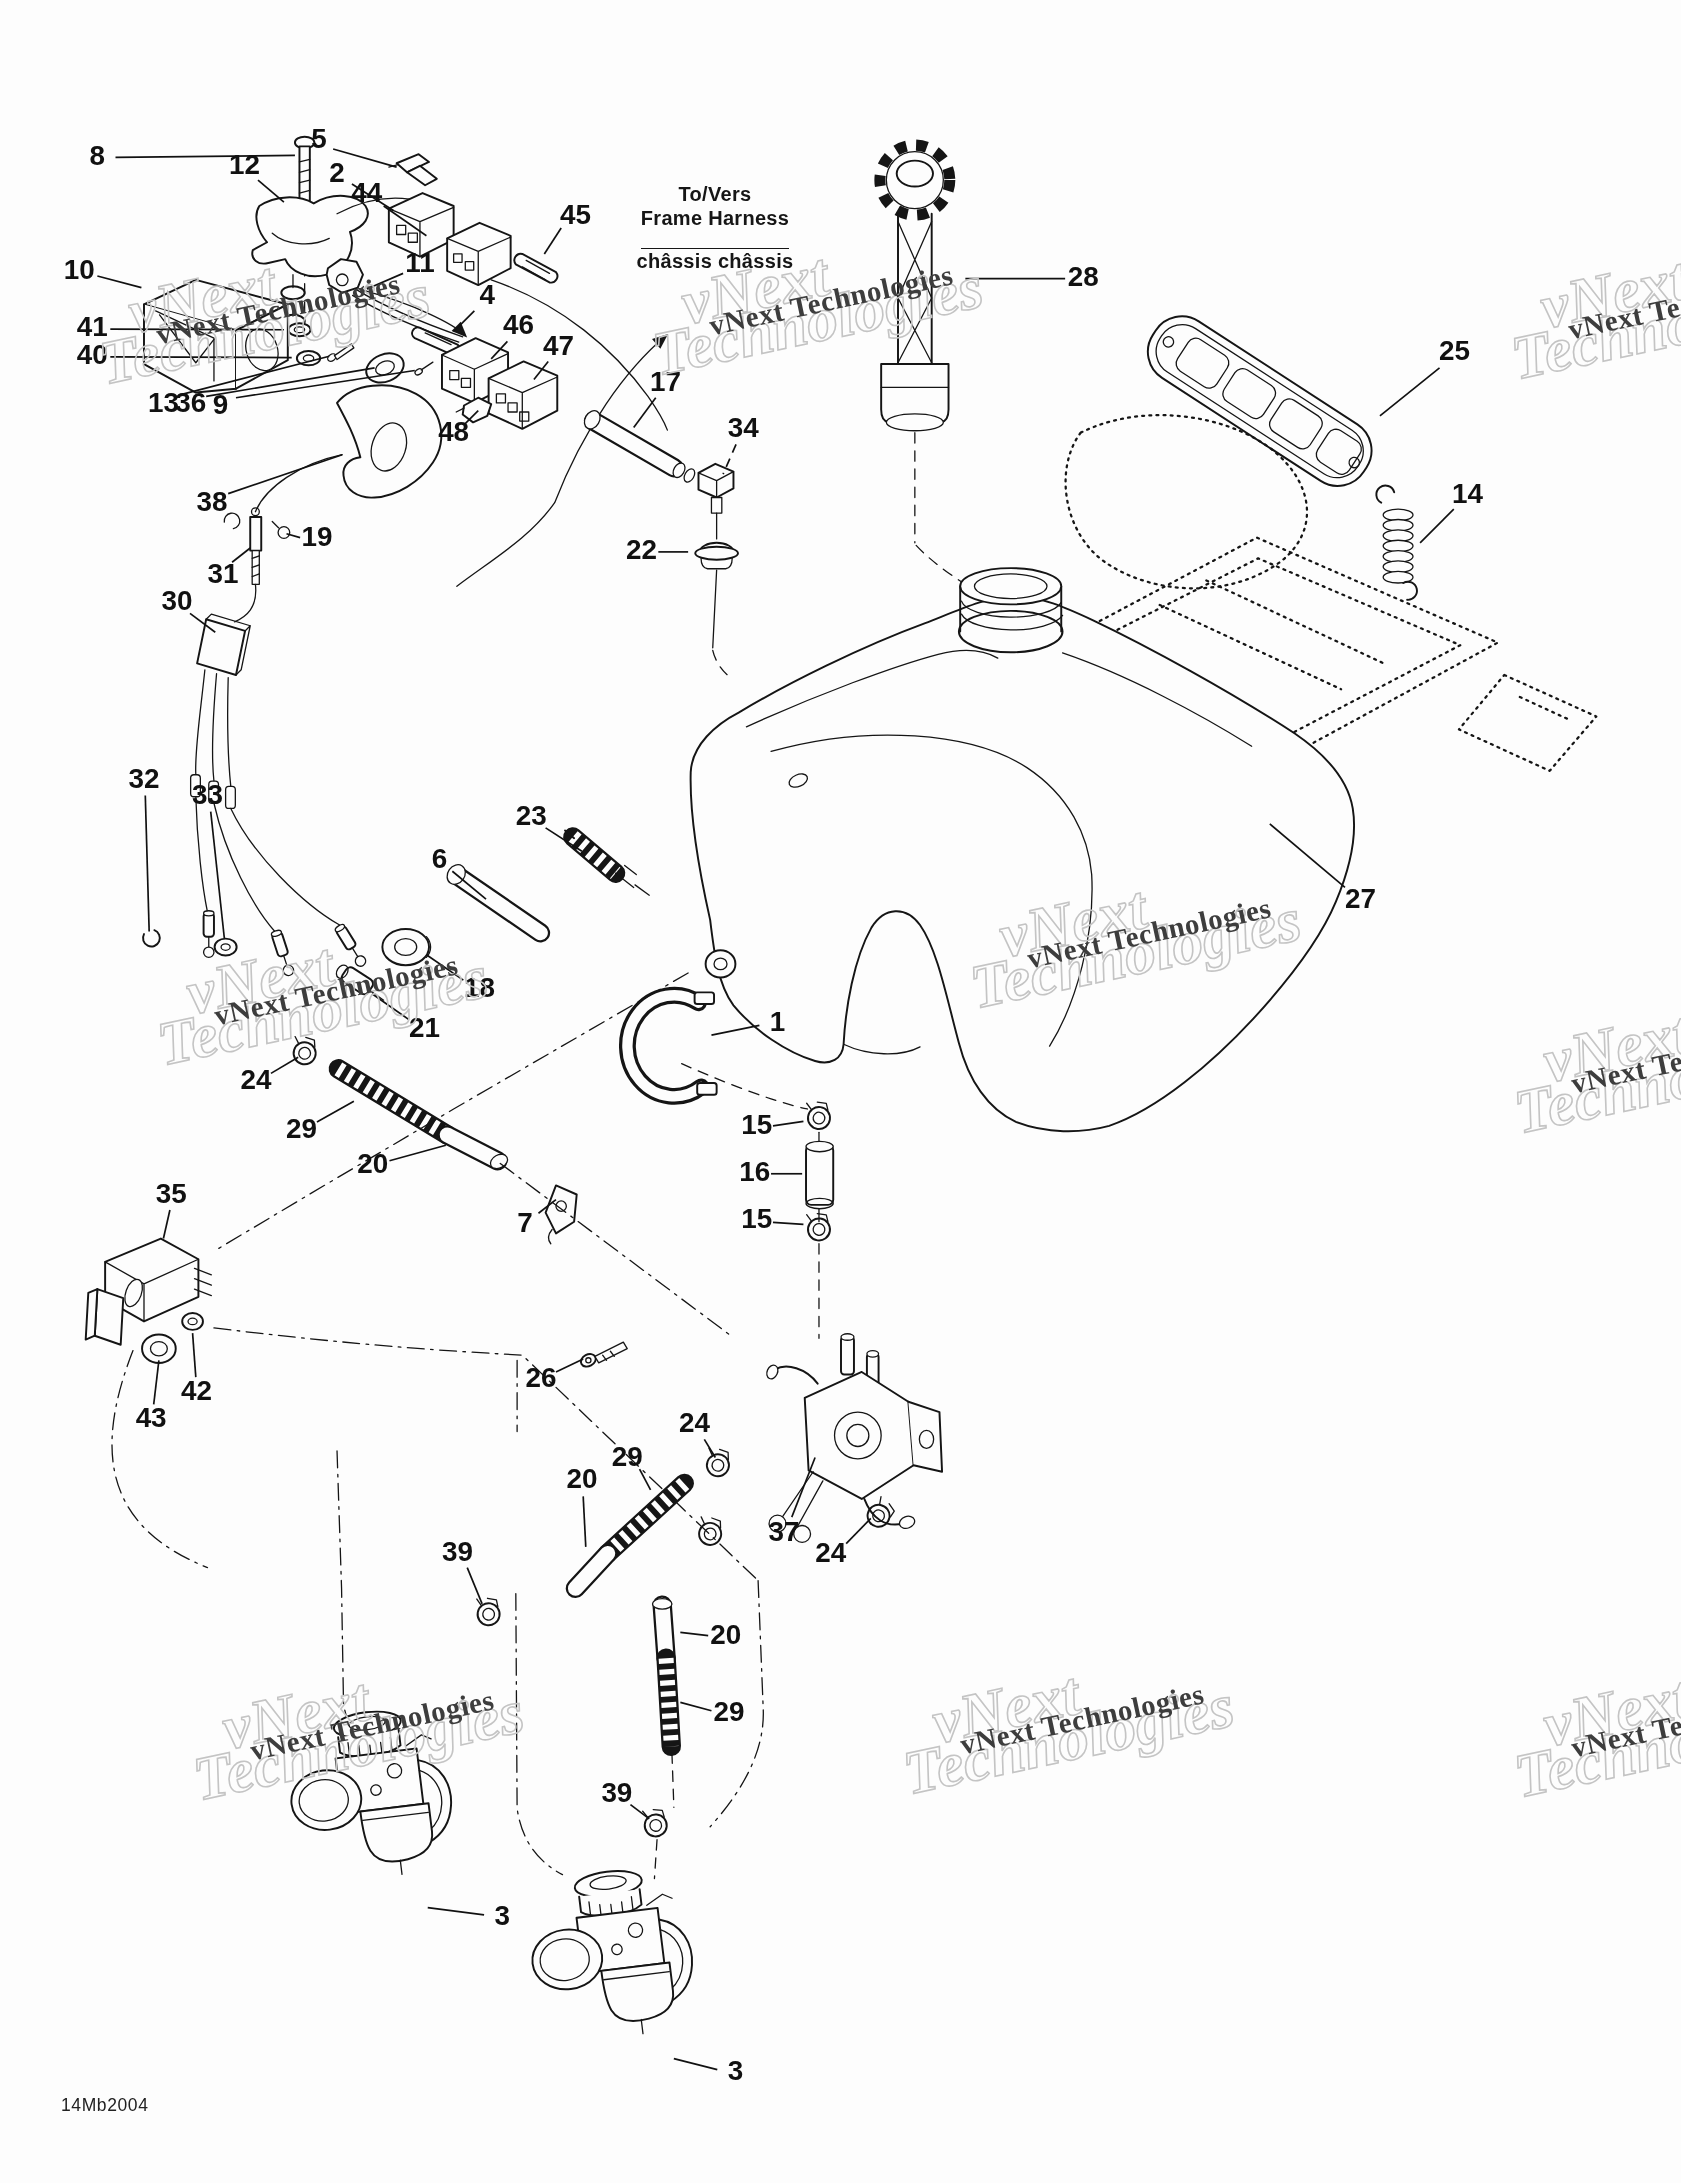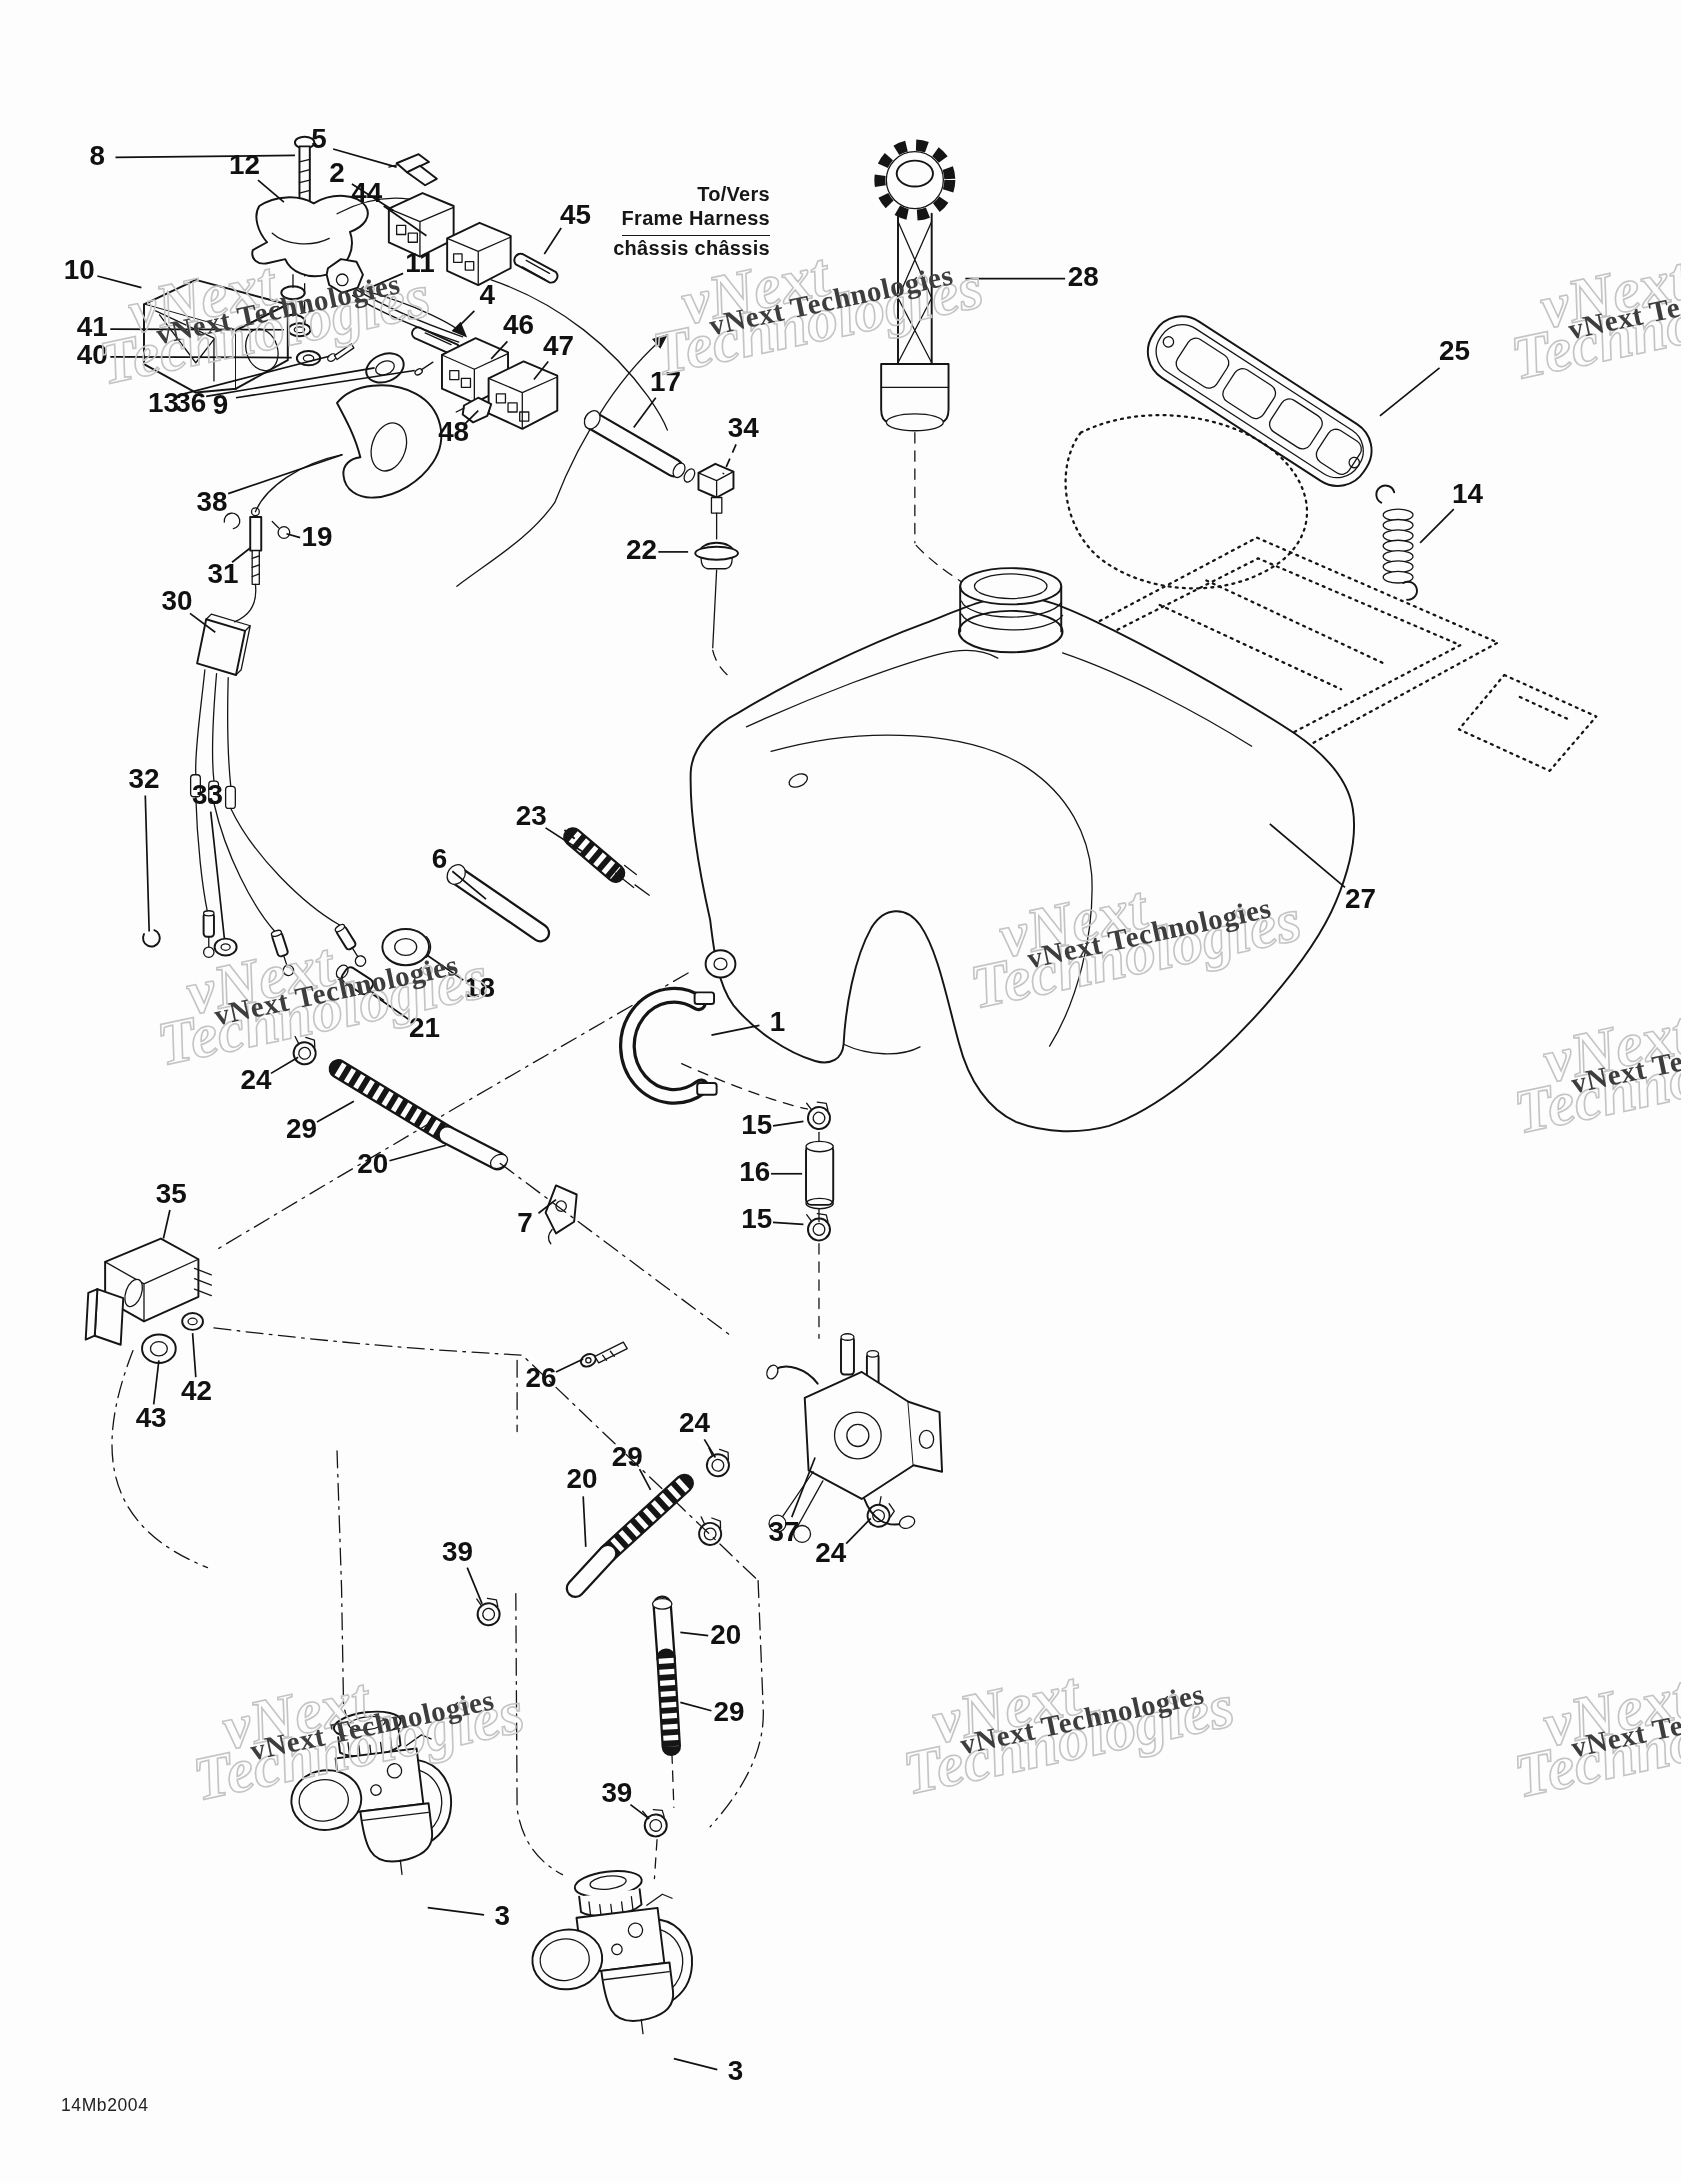--- a/index.html
+++ b/index.html
@@ -16,24 +16,24 @@
   .dash{stroke-dasharray:16 12;}
   .dotted{stroke-dasharray:3 8;stroke-width:3.5;}
   .tube{stroke:#151515;stroke-width:30;fill:none;stroke-linecap:round;}
   .tubein{stroke:#fdfdfd;stroke-width:23;fill:none;stroke-linecap:round;}
   .rib{stroke:#fdfdfd;stroke-width:23;fill:none;stroke-dasharray:8 9;}
   .leader{stroke:#111;stroke-width:2.6;fill:none;}
   .leader.dashed{stroke-dasharray:14 10;}
   .callout-num{font-family:"Liberation Sans",sans-serif;font-size:43px;font-weight:600;fill:#111;}
   
   #harness-note{
-    position:absolute;left:604px;top:182px;width:166px;text-align:right;
+    position:absolute;left:632px;top:182px;width:166px;text-align:center;
     font-size:20px;line-height:1.2;font-weight:600;color:#161616;letter-spacing:0.3px;
   }
-  #harness-note .ul{display:inline-block;border-bottom:1.9px solid #161616;padding-bottom:5px;}
+  #harness-note .ul{display:inline-block;border-bottom:1.9px solid #161616;padding-bottom:18px;}
   
   #drawing-code{position:absolute;left:61px;top:2095px;font-size:17.5px;color:#222;letter-spacing:0.6px;}
   
   .wm{position:absolute;transform:translate(-50%,-50%) rotate(-12deg);pointer-events:none;white-space:nowrap;}
   .wm span{display:block;font-family:"Liberation Serif",serif;}
   .wm .o1,.wm .o2{
     font-size:62px;font-weight:700;font-style:italic;color:transparent;
     -webkit-text-stroke:1.6px #c4c4c4;line-height:.78;
   }
   .wm .o2{margin-left:-39px;margin-top:-3.9px;}

